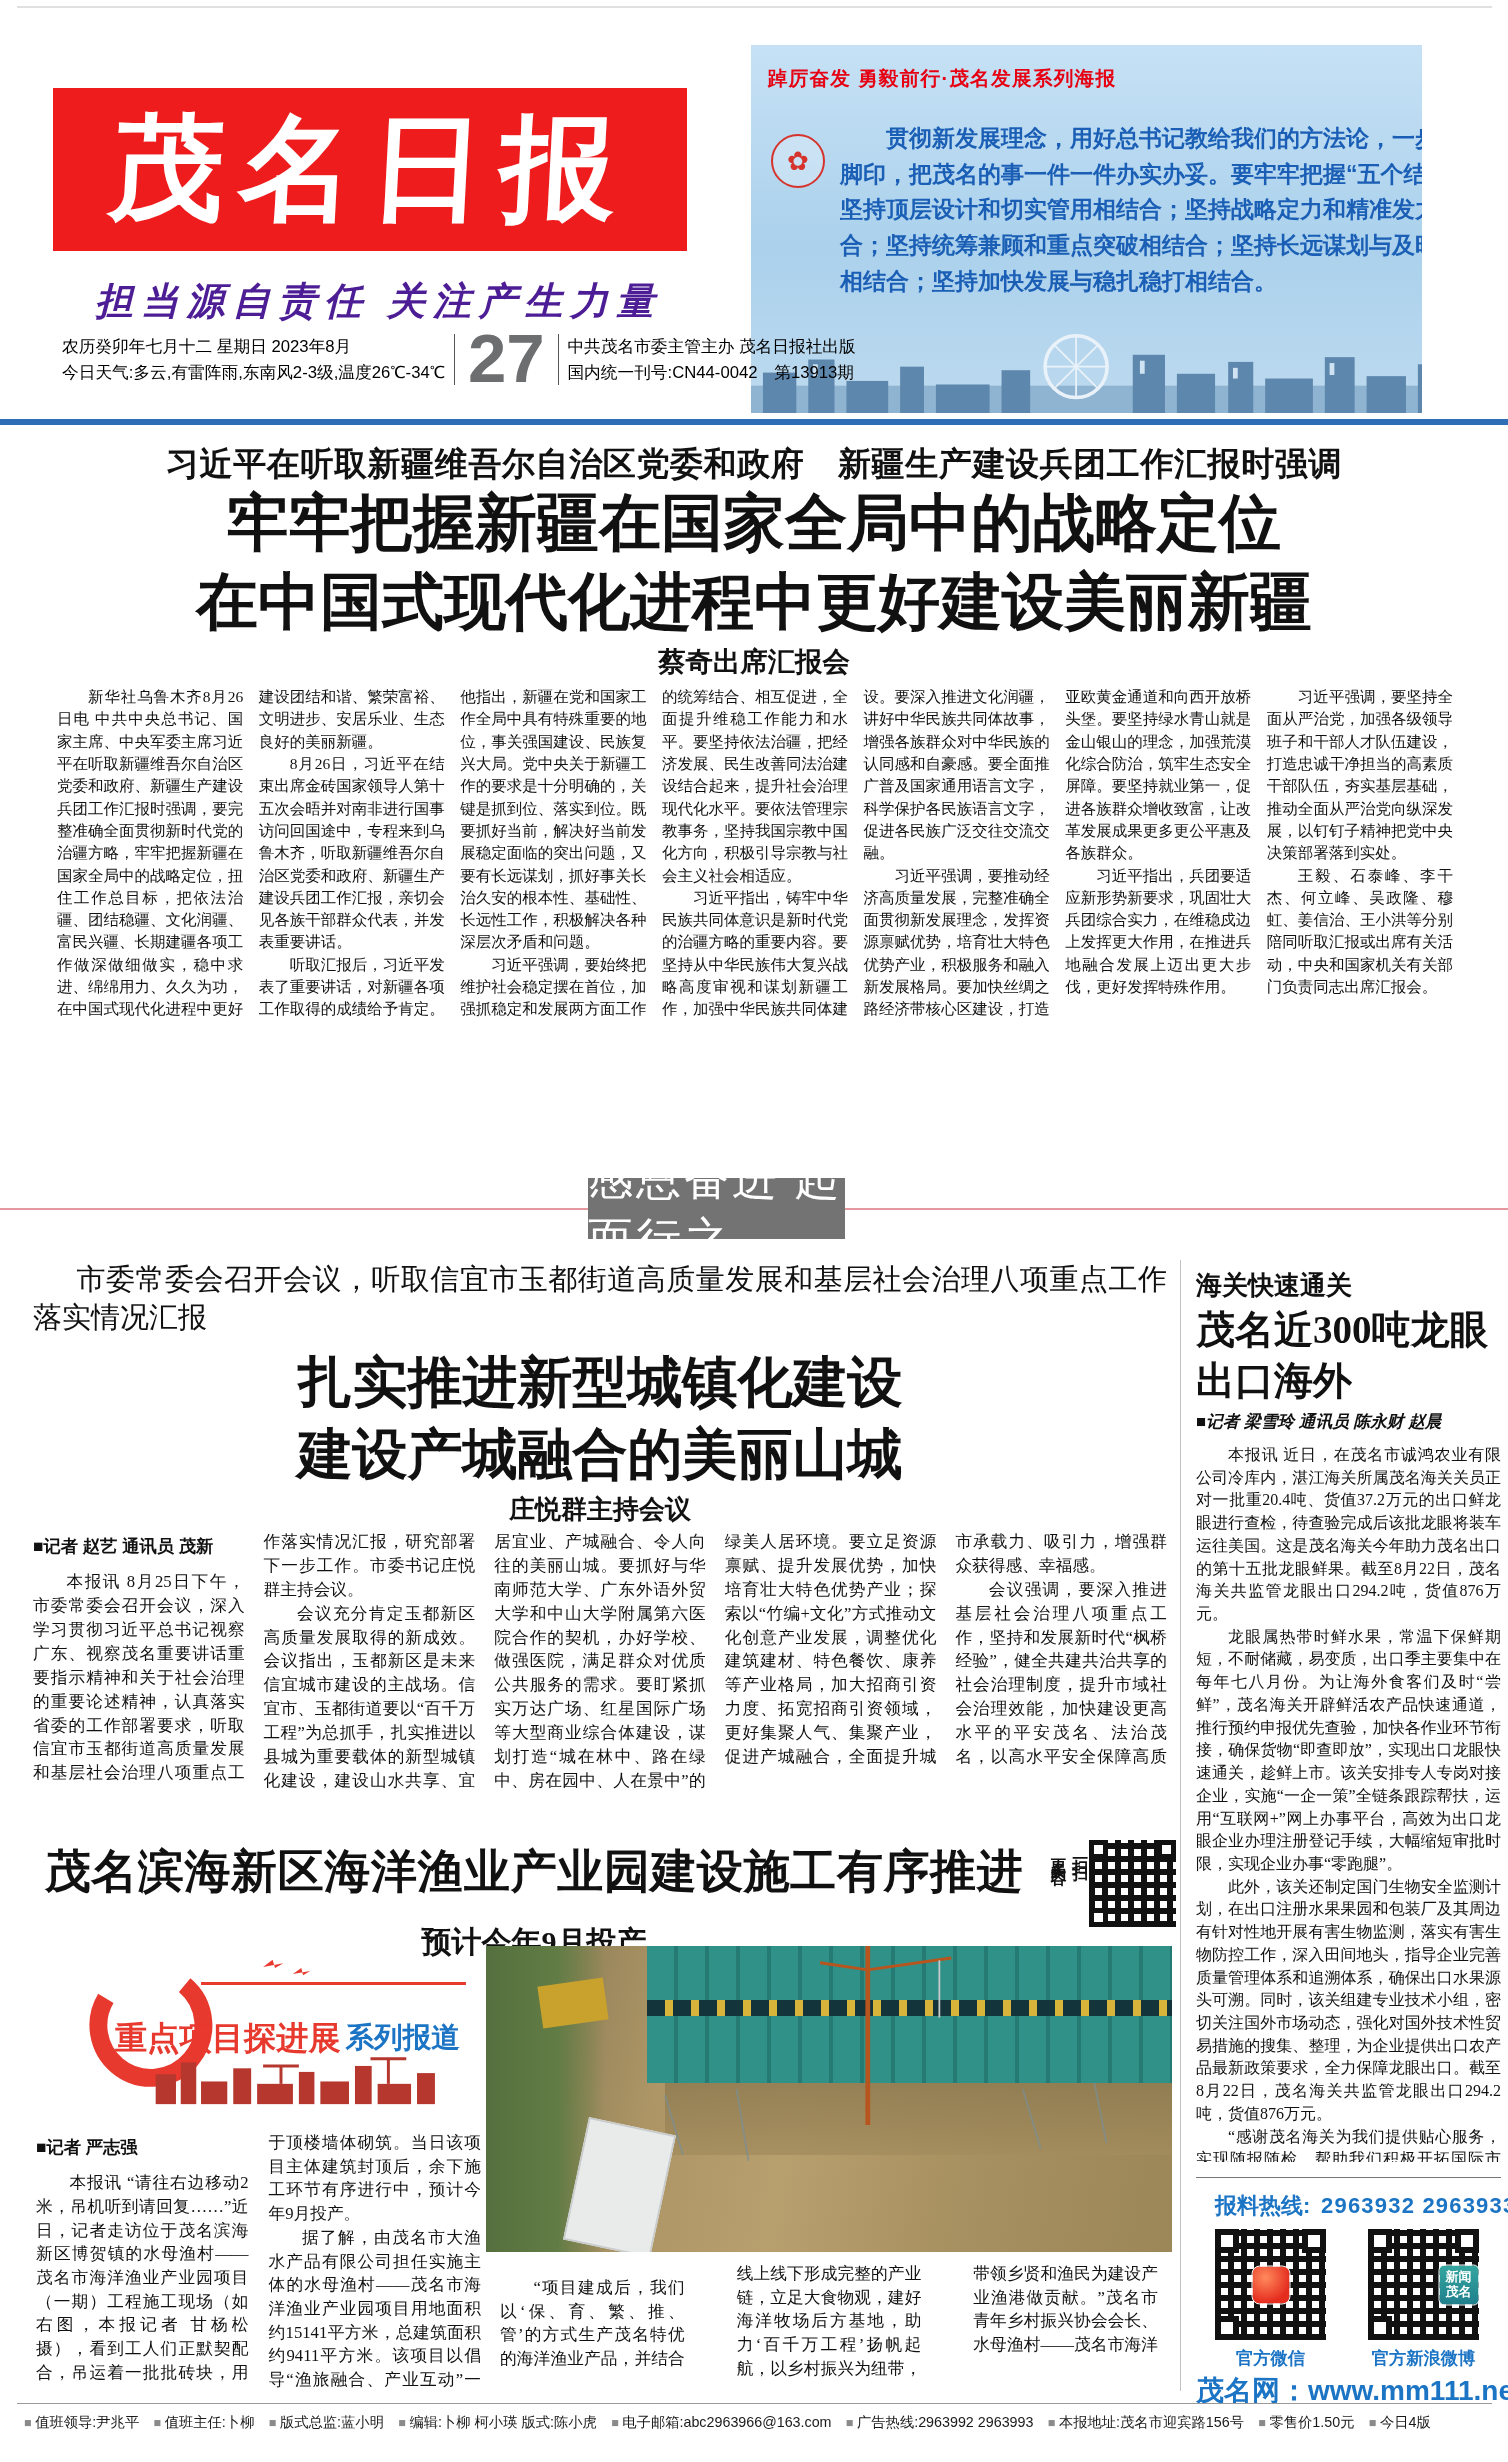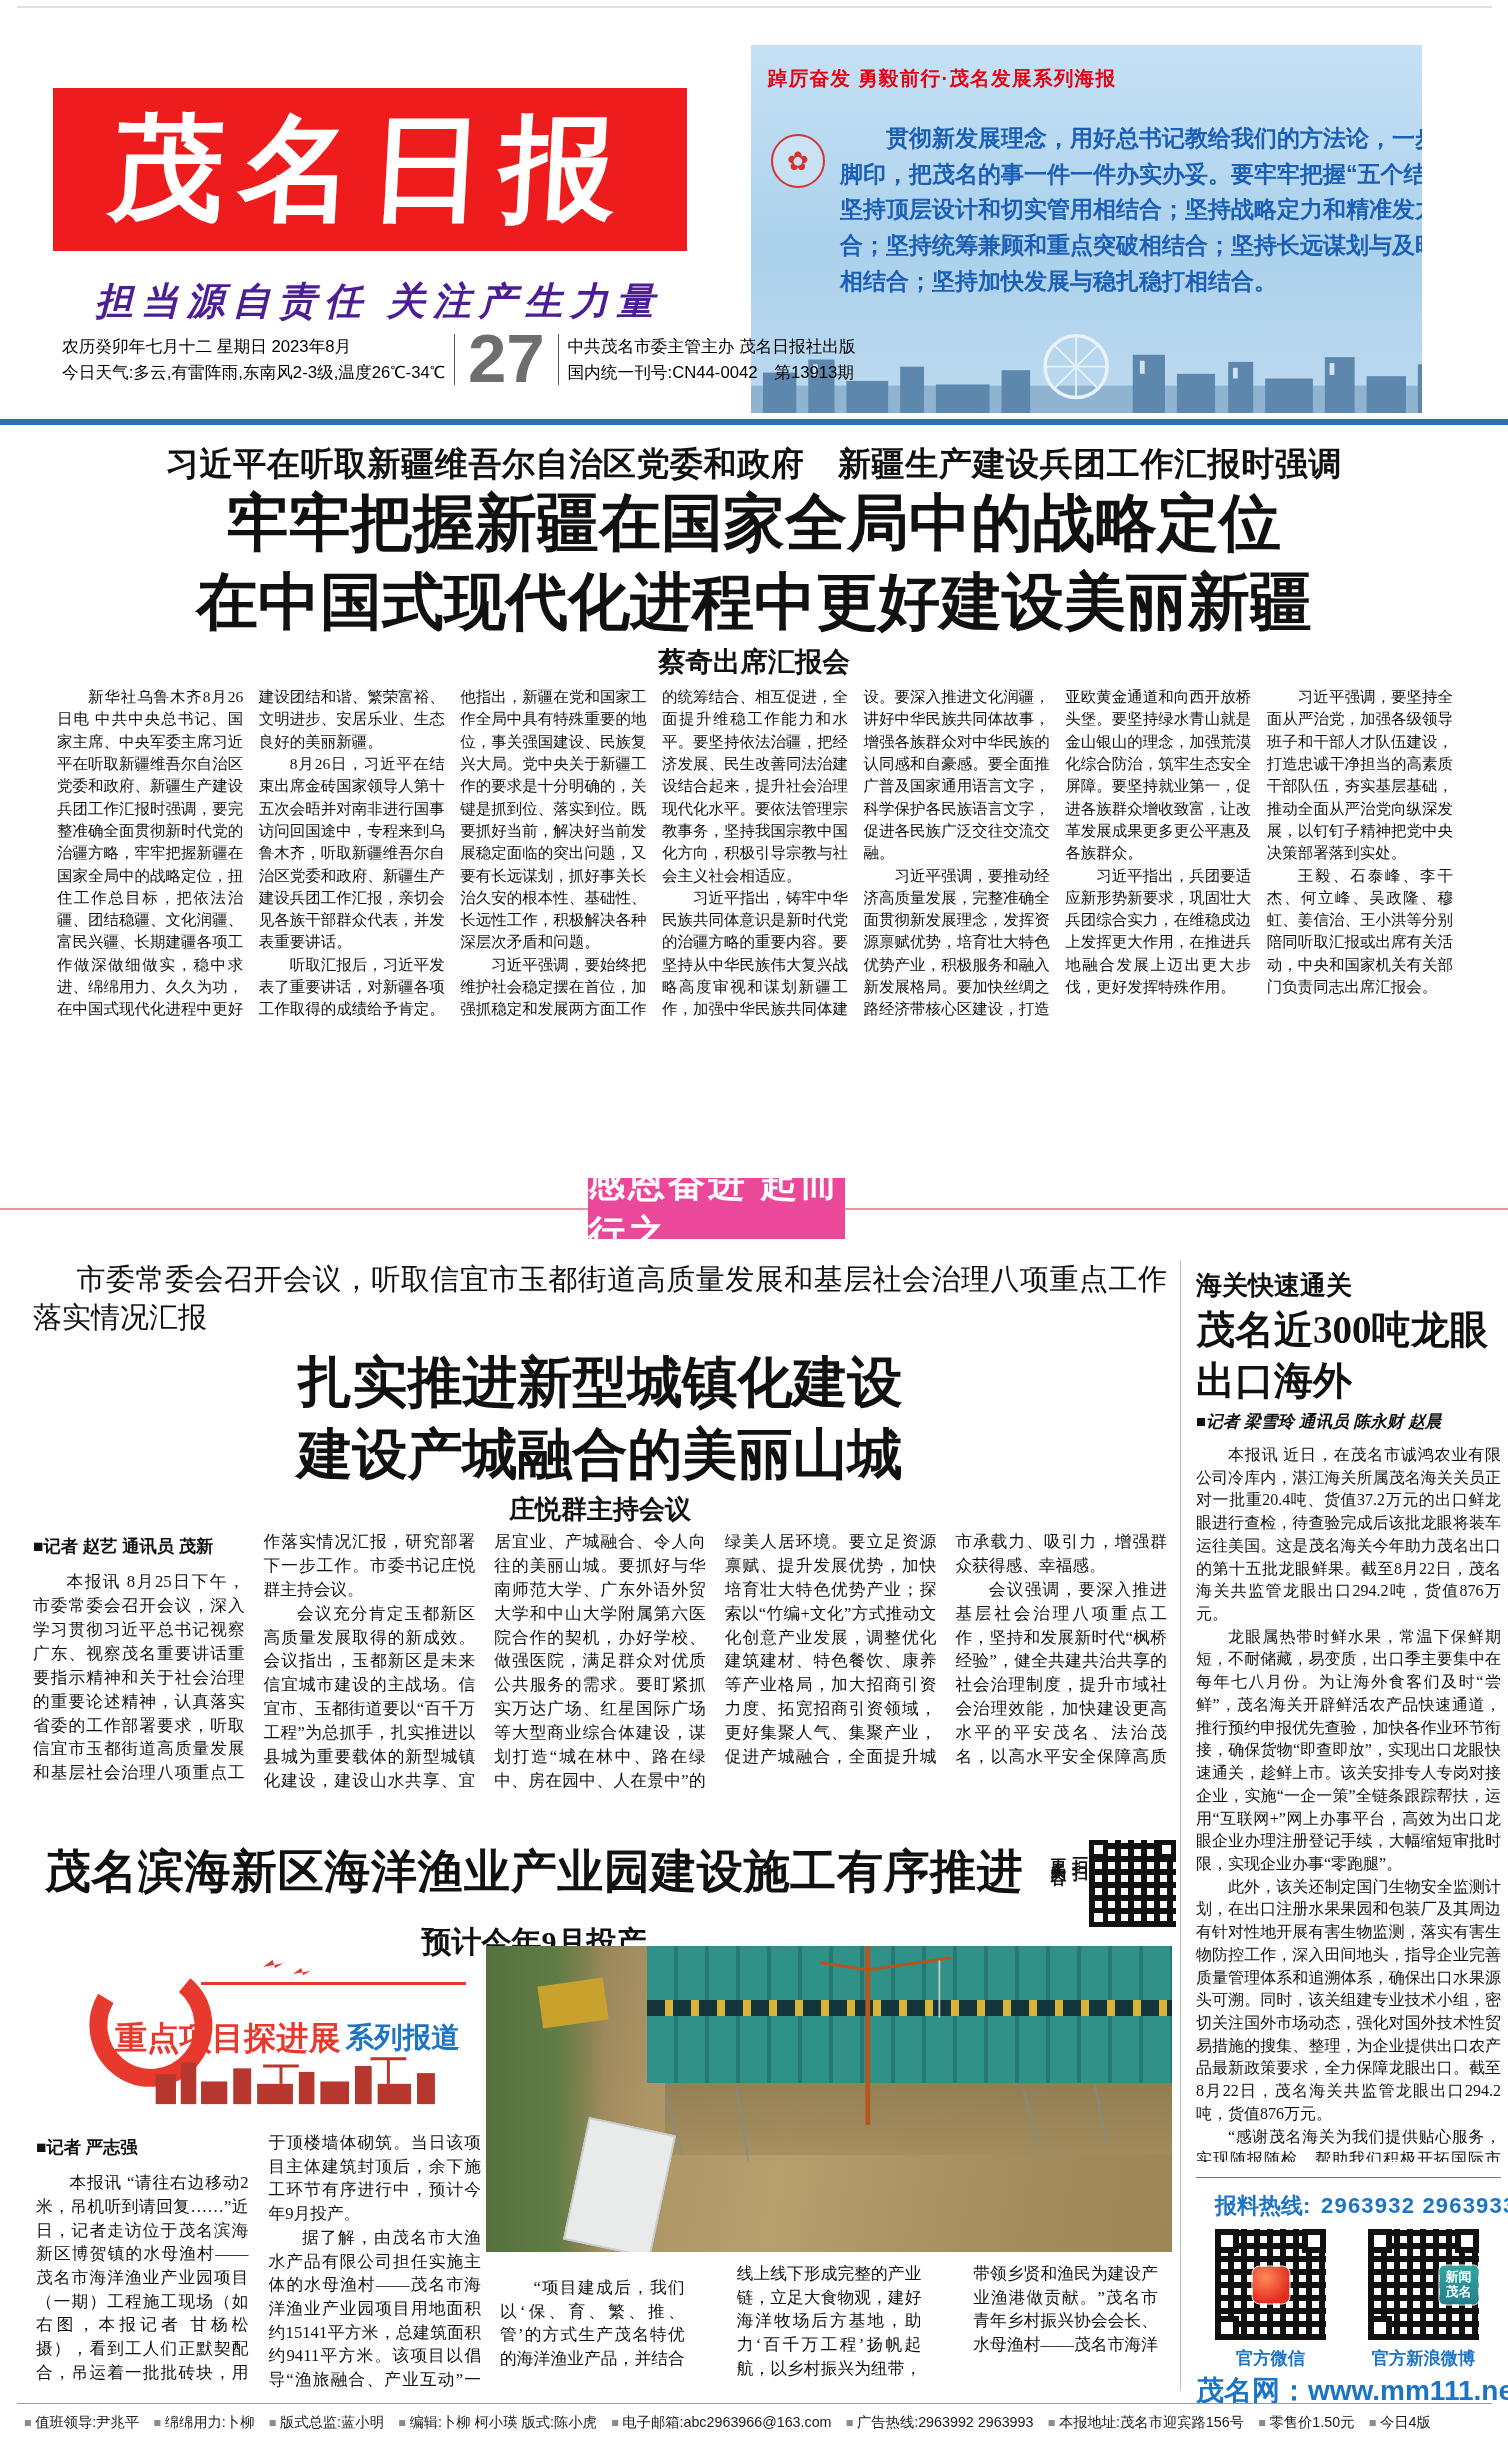--- a/index.html
+++ b/index.html
@@ -35,22 +35,22 @@
   
   #xj-kicker{left:0;top:442px;width:1508px;text-align:center;font-size:33px;font-weight:600;letter-spacing:0.6px;}
   #xj-h1{left:0;top:487px;width:1508px;text-align:center;font-size:62px;font-weight:900;line-height:1.18;}
   #xj-h2{left:0;top:566px;width:1508px;text-align:center;font-size:62px;font-weight:900;line-height:1.18;}
   #xj-sub{left:0;top:644px;width:1508px;text-align:center;font-size:27.4px;font-weight:600;}
   #xj-body{left:57px;top:686px;width:1396px;height:468px;column-count:7;column-gap:15.5px;
            font-size:15.5px;line-height:1.44;text-align:justify;overflow:hidden;}
   #xj-body p{margin:0;text-indent:2em;}
   
   #banner-line{left:0;top:1208px;width:1508px;height:1.8px;background:#e5989d;}
-  #banner{left:588px;top:1178px;width:257px;height:61px;background:#ec4899;color:#fff;
-          display:flex;align-items:center;justify-content:center;font-size:37px;font-weight:bold;letter-spacing:3px;}
+  #banner{left:588px;top:1178px;width:257px;height:61px;background:#737373;color:#fff;
+          display:flex;align-items:center;justify-content:center;font-size:45px;font-weight:normal;letter-spacing:3px;}
   
   #city-kicker{left:33px;top:1260px;width:1134px;font-size:29px;line-height:1.32;text-align:justify;text-indent:1.5em;}
   #city-h1{left:33px;top:1346px;width:1134px;text-align:center;font-size:55px;font-weight:900;}
   #city-h2{left:33px;top:1418px;width:1134px;text-align:center;font-size:55px;font-weight:900;}
   #city-sub{left:33px;top:1492px;width:1134px;text-align:center;font-size:26px;font-weight:600;}
   #city-body{left:33px;top:1530px;width:1134px;height:265px;column-count:5;column-gap:19px;
              font-size:16.7px;line-height:1.43;text-align:justify;overflow:hidden;}
   #city-body p{margin:0;text-indent:2em;}
   .byline{font-family:"Liberation Sans",sans-serif;font-weight:bold;font-size:17.3px;
           margin:3.6px 0 12px;text-indent:0;}
@@ -318,21 +318,21 @@
     </svg>
   </div>
 
   <div class="abs" id="fish-bottom">
       <p>“项目建成后，我们以‘保、育、繁、推、管’的方式生产茂名特优的海洋渔业产品，并结合线上线下形成完整的产业链，立足大食物观，建好海洋牧场后方基地，助力‘百千万工程’扬帆起航，以乡村振兴为纽带，带领乡贤和渔民为建设产业渔港做贡献。”茂名市青年乡村振兴协会会长、水母渔村——茂名市海洋渔业产业园项目负责人表示。</p>
     </div>
 
   <div class="abs" id="footer-rule"></div>
   <div class="abs" id="footer">
       <span>值班领导:尹兆平</span>
-      <span>绵绵用力:卜柳</span>
+      <span>值班主任:卜柳</span>
       <span>版式总监:蓝小明</span>
       <span>编辑:卜柳 柯小瑛 版式:陈小虎</span>
       <span>电子邮箱:abc2963966@163.com</span>
       <span>广告热线:2963992  2963993</span>
       <span>本报地址:茂名市迎宾路156号</span>
       <span>零售价1.50元</span>
       <span>今日4版</span>
     </div>
 
 </div>

